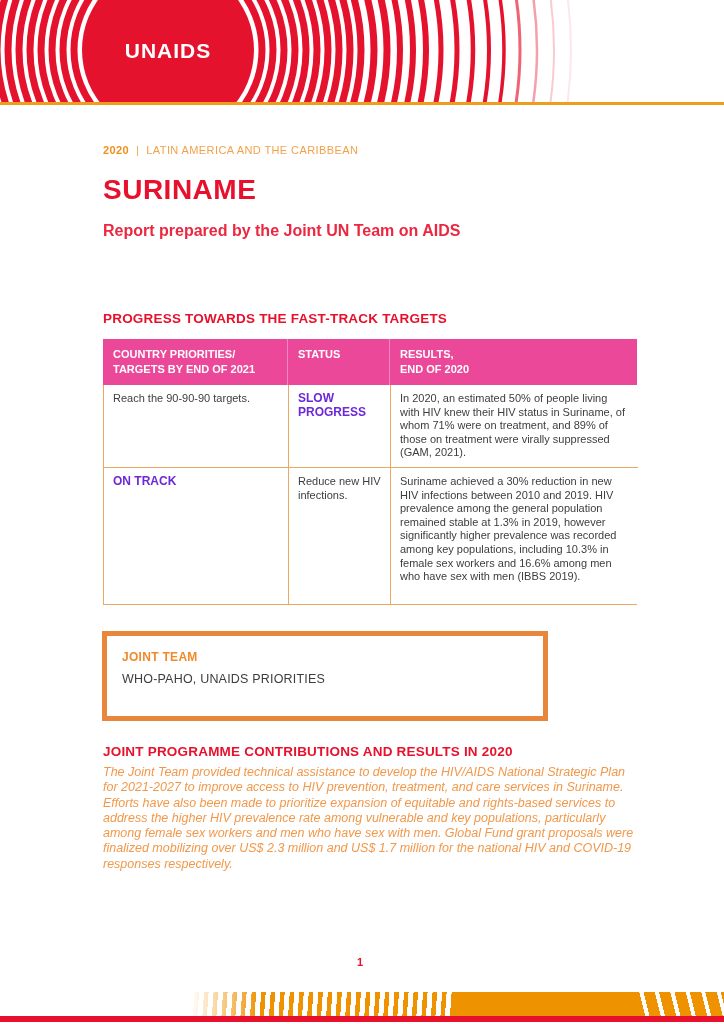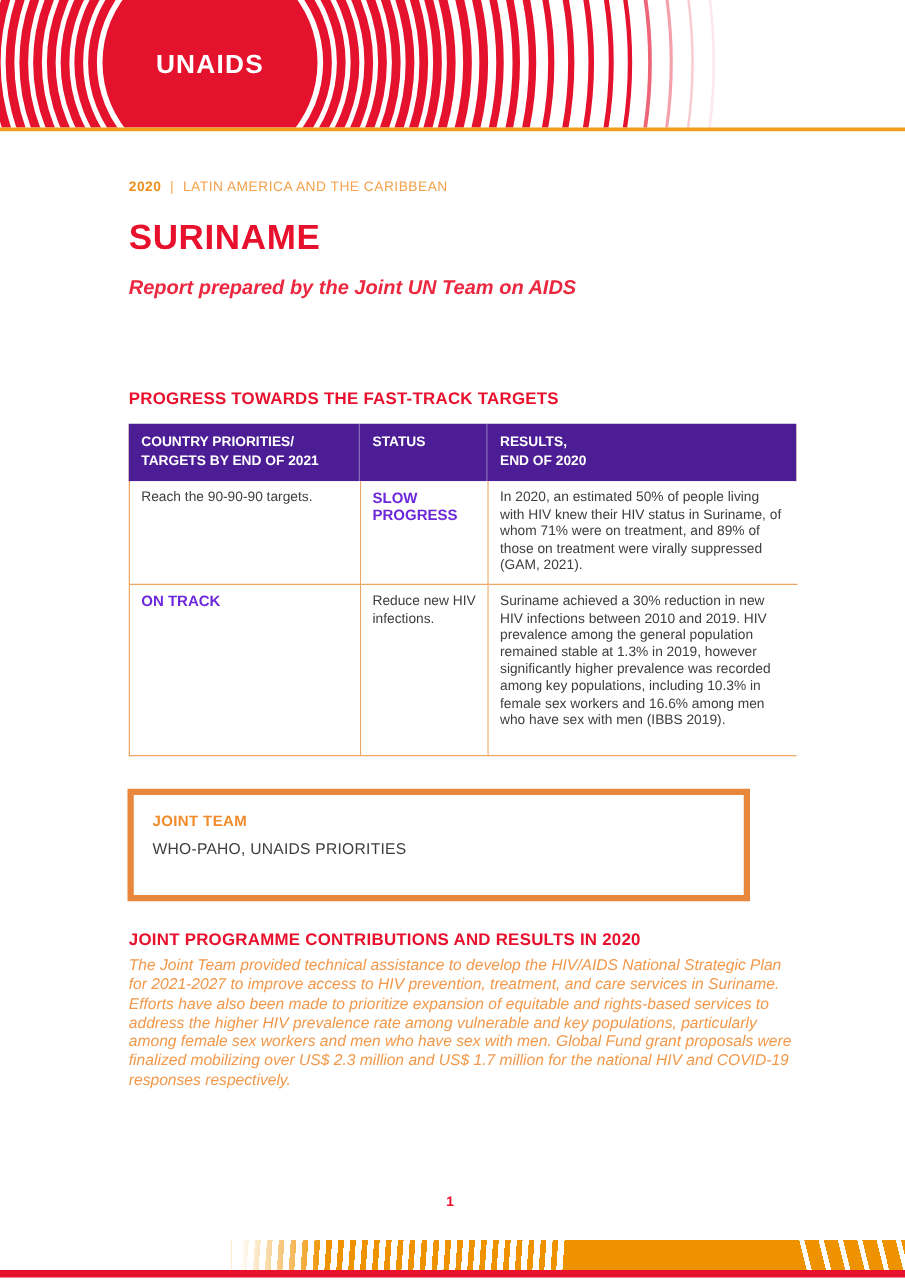--- a/index.html
+++ b/index.html
@@ -31,56 +31,56 @@
   .eyebrow .year { color: #ef8f1c; font-weight: bold; }
   .eyebrow .sep { color: #f3a54e; margin: 0 7px; }
   .eyebrow .region { color: #f3a14b; margin-top: 12px; }
 
   .page-title {
     position: absolute; left: 103px; top: 174px;
     font-size: 28px; font-weight: bold; color: #e8112d; letter-spacing: .5px;
   }
   .page-subtitle {
     position: absolute; left: 103px; top: 222px;
-    font-size: 16px; font-weight: bold; font-style: italic; color: #ec2740;
+    font-size: 16px; font-weight: bold; color: #ec2740;
   }
 
   .section-heading {
     position: absolute; left: 103px;
     font-size: 13.5px; font-weight: bold; color: #e8112d; letter-spacing: .2px;
   }
   .heading-progress { top: 311px; }
   .heading-contributions { top: 744px; }
 
   
   .ft-table {
     position: absolute; left: 103px; top: 340px; width: 534px;
     border: 1px solid #eca763; border-top: none;
     font-size: 11px; color: #3d3d3c;
   }
   .ft-row { display: grid; grid-template-columns: 185px 102px 247px; }
-  .ft-head { background: #4c1d95; margin: -1px; margin-bottom: 0; }
+  .ft-head { background: #ec4899; margin: -1px; margin-bottom: 0; }
   .ft-head .ft-cell {
     color: #ffffff; font-weight: bold; line-height: 15px;
     padding: 8px 10px; white-space: pre-line; border-right: 1px solid rgba(255,255,255,.35);
   }
   .ft-head .ft-cell:last-child { border-right: none; }
   .ft-body .ft-cell {
     background: #ffffff; padding: 7px 9px; line-height: 13.6px;
     border-right: 1px solid #eca763; border-bottom: 1px solid #eca763;
   }
   .ft-body .ft-cell:last-child { border-right: none; }
   .ft-body:last-child .ft-cell { border-bottom: none; }
   .row-1 .ft-cell { min-height: 79px; }
   .row-2 .ft-cell { min-height: 136px; }
   .status-cell { color: #6d28d9; font-weight: bold; font-size: 12px; line-height: 15px; }
 
   
   .joint-team-box {
-    position: absolute; left: 102px; top: 631px; width: 498px; height: 90px;
+    position: absolute; left: 102px; top: 631px; width: 446px; height: 90px;
     border: 5px solid #e8863b; background: #ffffff; padding: 14px 15px;
   }
   .joint-team-label { color: #f18a29; font-weight: bold; font-size: 12px; letter-spacing: .3px; }
   .joint-team-members { color: #3d3d3c; font-size: 12.5px; margin-top: 8px; letter-spacing: .2px; }
 
   
   .contrib-body {
     position: absolute; left: 103px; top: 765px; width: 536px;
     font-size: 12.5px; font-style: italic; color: #f2984a; line-height: 15.3px;
   }

